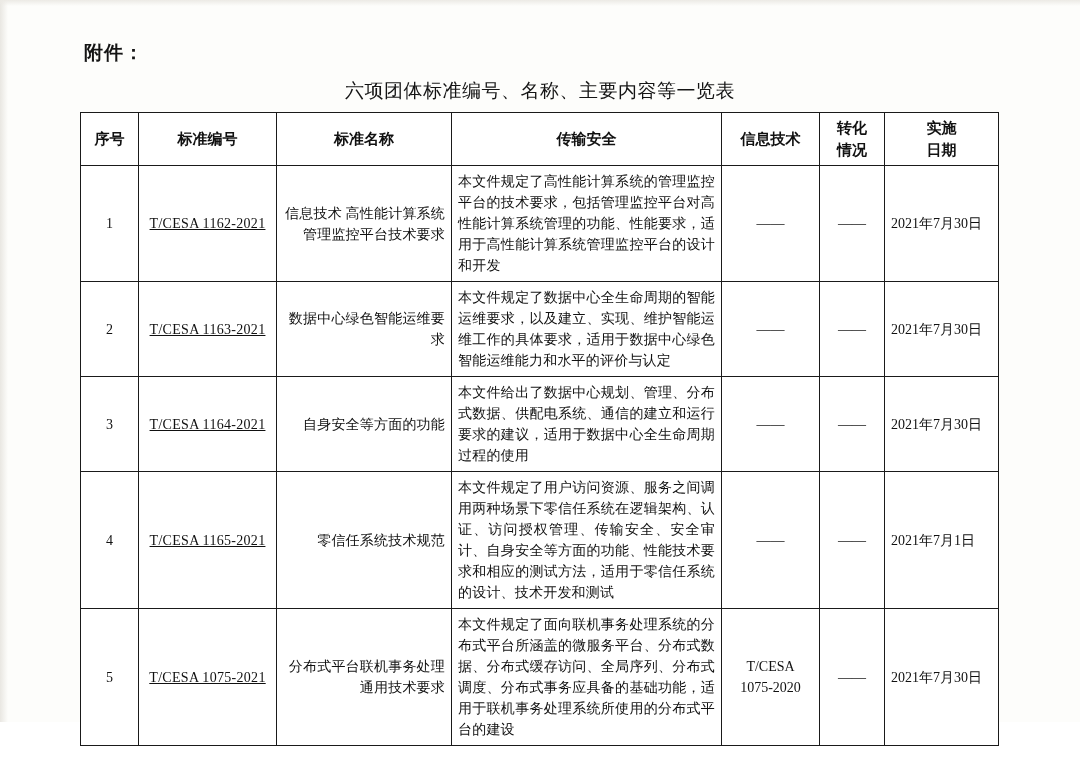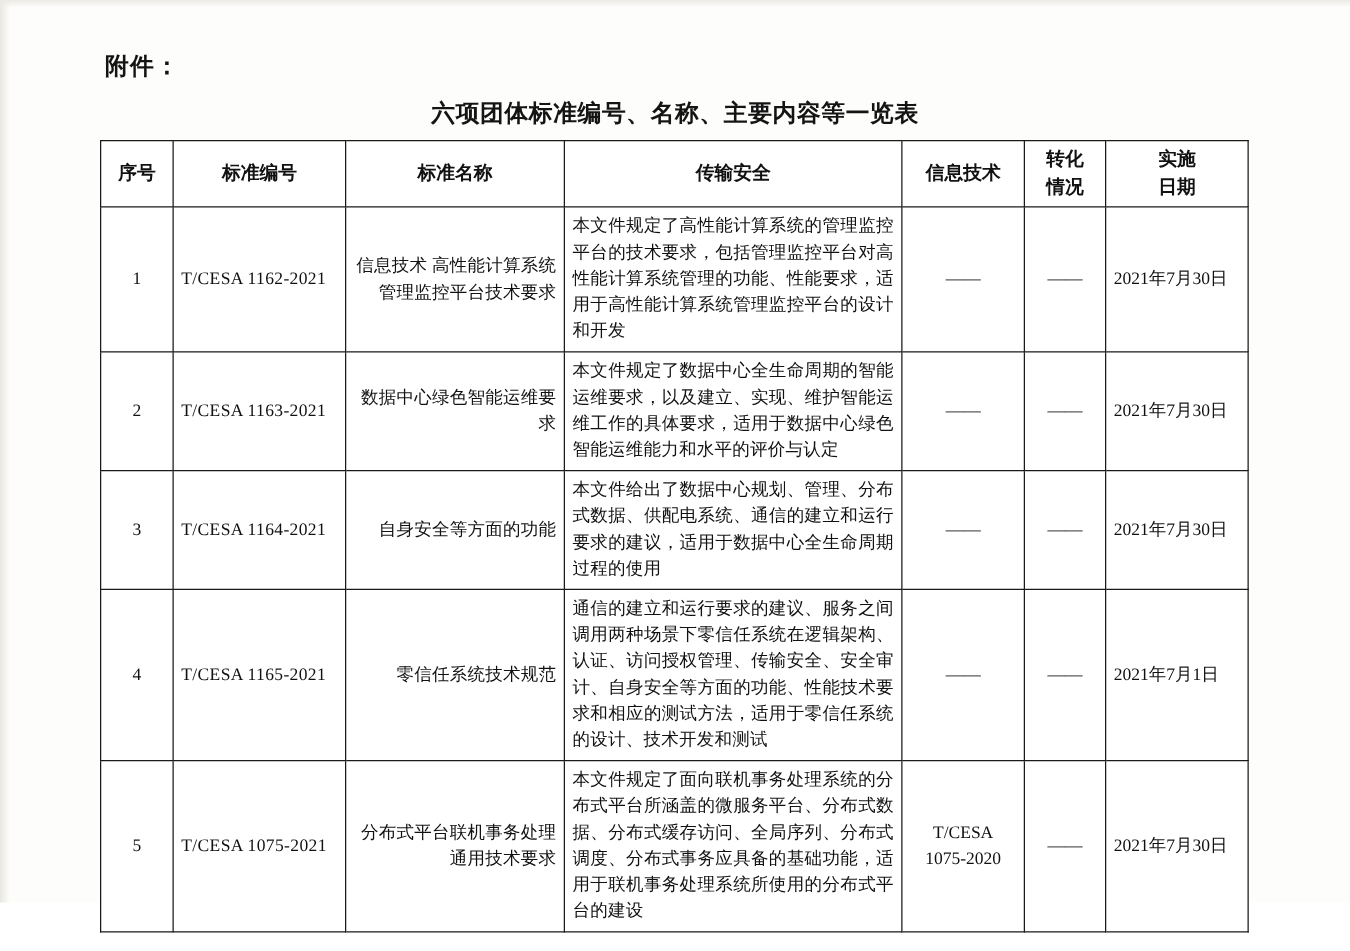--- a/index.html
+++ b/index.html
@@ -30,21 +30,21 @@
     letter-spacing: 1px;
     color: #141414;
   }
   .doc-title {
     position: absolute;
     left: 0;
     right: 0;
     top: 78px;
     text-align: center;
     font-size: 19px;
-    font-weight: bold;
+    font-weight: normal;
     letter-spacing: 0.5px;
     color: #141414;
   }
   table.std-table {
     position: absolute;
     left: 80px;
     top: 112px;
     width: 918px;
     border-collapse: collapse;
     table-layout: fixed;
@@ -72,23 +72,25 @@
   .col-content{ width: 270px; }
   .col-replace{ width: 98px; }
   .col-conv   { width: 65px; }
   .col-date   { width: 114px; }
 
   td.c-no {
     text-align: center;
     font-size: 15px;
   }
   td.c-code {
+    text-align: center;
     font-size: 15px;
     letter-spacing: 0.3px;
     white-space: nowrap;
+    text-decoration: underline;
   }
   td.c-name {
     text-align: right;
     font-size: 15px;
     line-height: 1.6;
     padding-left: 8px;
     letter-spacing: 0.2px;
   }
   td.c-content {
     text-align: justify;
@@ -188,21 +190,21 @@
         <td class="c-name">自身安全等方面的功能</td>
         <td class="c-content">本文件给出了数据中心规划、管理、分布式数据、供配电系统、通信的建立和运行要求的建议，适用于数据中心全生命周期过程的使用</td>
         <td class="c-replace">——</td>
         <td class="c-conv">——</td>
         <td class="c-date">2021年7月30日</td>
       </tr>
       <tr>
         <td class="c-no">4</td>
         <td class="c-code">T/CESA 1165-2021</td>
         <td class="c-name">零信任系统技术规范</td>
-        <td class="c-content">通信的建立和运行要求的建议、服务之间调用两种场景下零信任系统在逻辑架构、认证、访问授权管理、传输安全、安全审计、自身安全等方面的功能、性能技术要求和相应的测试方法，适用于零信任系统的设计、技术开发和测试</td>
+        <td class="c-content">本文件规定了用户访问资源、服务之间调用两种场景下零信任系统在逻辑架构、认证、访问授权管理、传输安全、安全审计、自身安全等方面的功能、性能技术要求和相应的测试方法，适用于零信任系统的设计、技术开发和测试</td>
         <td class="c-replace">——</td>
         <td class="c-conv">——</td>
         <td class="c-date">2021年7月1日</td>
       </tr>
       <tr>
         <td class="c-no">5</td>
         <td class="c-code">T/CESA 1075-2021</td>
         <td class="c-name">分布式平台联机事务处理通用技术要求</td>
         <td class="c-content">本文件规定了面向联机事务处理系统的分布式平台所涵盖的微服务平台、分布式数据、分布式缓存访问、全局序列、分布式调度、分布式事务应具备的基础功能，适用于联机事务处理系统所使用的分布式平台的建设</td>
         <td class="c-replace">T/CESA

